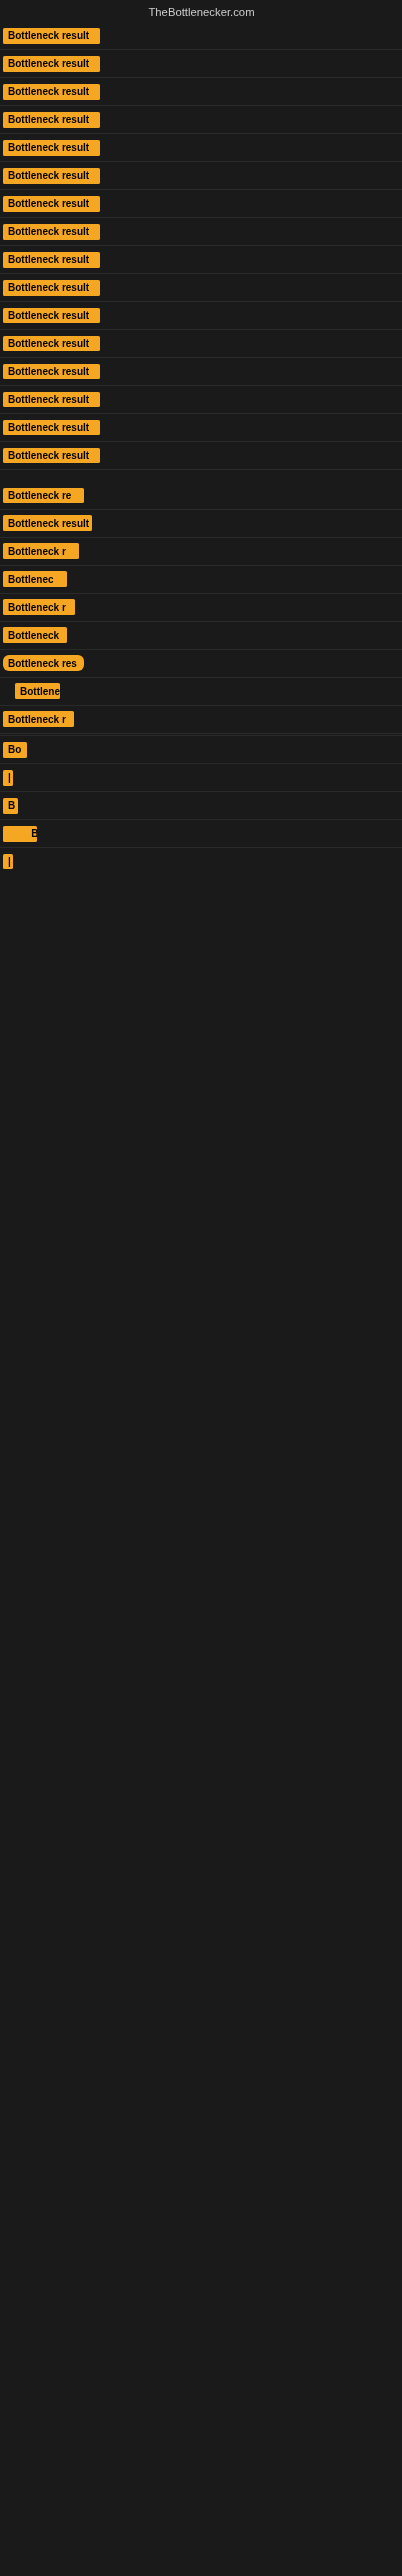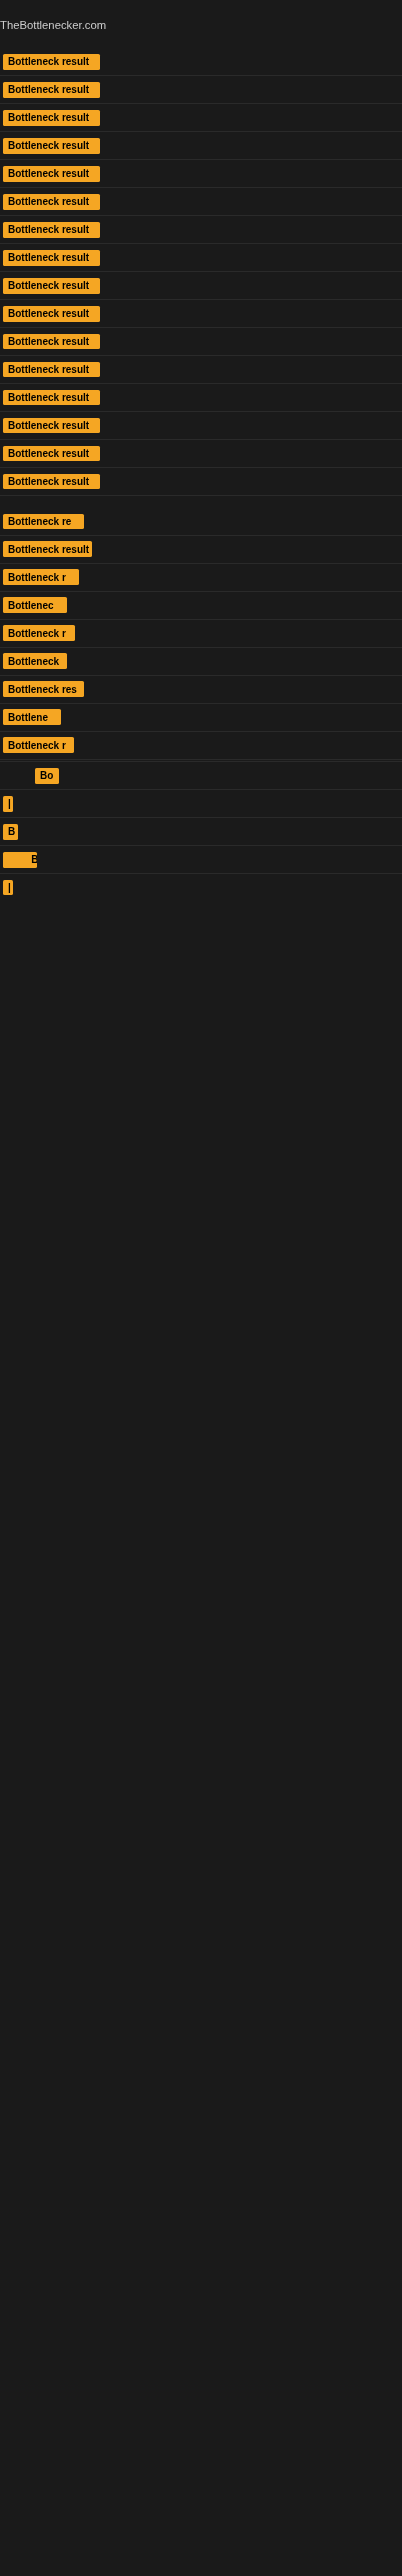--- a/index.html
+++ b/index.html
@@ -8,23 +8,24 @@
       box-sizing: border-box;
     }
     body {
       width: 403px;
       min-height: 2576px;
       background-color: #1a1a1a;
       font-family: Arial, sans-serif;
       position: relative;
     }
     .site-title {
+      text-align: center;
       color: #cccccc;
       font-size: 11.3px;
-      padding: 19px 0;
+      padding: 6px 0;
       background-color: #1a1a1a;
     }
     .bottleneck-row {
       display: flex;
       align-items: center;
       margin: 0;
       padding: 3.2px 0;
     }
     .bottleneck-badge {
       background-color: #f5a623;
@@ -133,33 +134,33 @@
     <hr class="row-separator">
     <div class="bottleneck-row" style="padding-left: 3.2px; padding-top: 4px; padding-bottom: 4px;">
       <span class="bottleneck-badge" style="max-width: 72px; width: 72px;">Bottleneck r</span>
     </div>
     <hr class="row-separator">
     <div class="bottleneck-row" style="padding-left: 3.2px; padding-top: 4px; padding-bottom: 4px;">
       <span class="bottleneck-badge" style="max-width: 64px; width: 64px;">Bottleneck</span>
     </div>
     <hr class="row-separator">
     <div class="bottleneck-row" style="padding-left: 3.2px; padding-top: 4px; padding-bottom: 4px;">
-      <span class="bottleneck-badge" style="max-width: 81px; width: 81px;">Bottleneck res</span>
+      <span class="bottleneck-badge" style="max-width: 81px; width: 81px; border-radius: 6px;">Bottleneck res</span>
     </div>
     <hr class="row-separator">
     <div class="bottleneck-row" style="padding-left: 3.2px; padding-top: 4px; padding-bottom: 4px;">
-      <span class="bottleneck-badge" style="max-width: 58px; width: 58px;">Bottlene</span>
+      <span class="bottleneck-badge" style="max-width: 58px; width: 45px; margin-left: 12px;">Bottlene</span>
     </div>
     <hr class="row-separator">
     <div class="bottleneck-row" style="padding-left: 3.2px; padding-top: 4px; padding-bottom: 4px;">
       <span class="bottleneck-badge" style="max-width: 71px; width: 71px;">Bottleneck r</span>
     </div>
     <hr class="row-separator">
     <hr class="row-separator">
-    <div class="bottleneck-row" style="padding-left: 3.2px; padding-top: 4px; padding-bottom: 4px; margin-left: 32px;">
+    <div class="bottleneck-row" style="padding-left: 3.2px; padding-top: 4px; padding-bottom: 4px;">
       <span class="bottleneck-badge" style="max-width: 24px; width: 24px;">Bo</span>
     </div>
     <hr class="row-separator">
     <div class="bottleneck-row" style="padding-left: 3.2px; padding-top: 4px; padding-bottom: 4px;">
       <span class="bottleneck-badge" style="max-width: 8px; width: 8px;">|</span>
     </div>
     <hr class="row-separator">
     <div class="bottleneck-row" style="padding-left: 3.2px; padding-top: 4px; padding-bottom: 4px;">
       <span class="bottleneck-badge" style="max-width: 14.5px; width: 14.5px;">B</span>
     </div>

